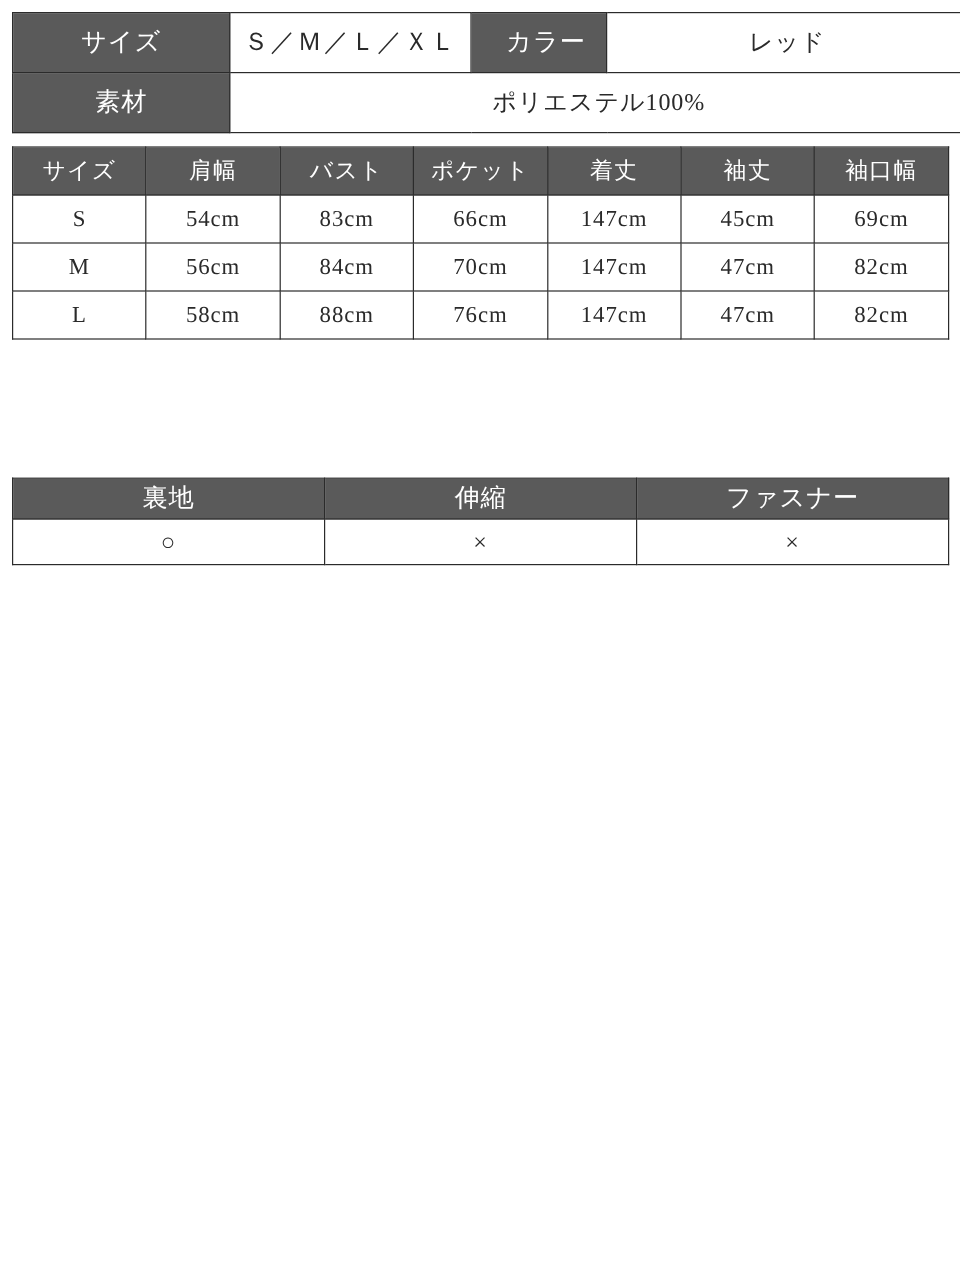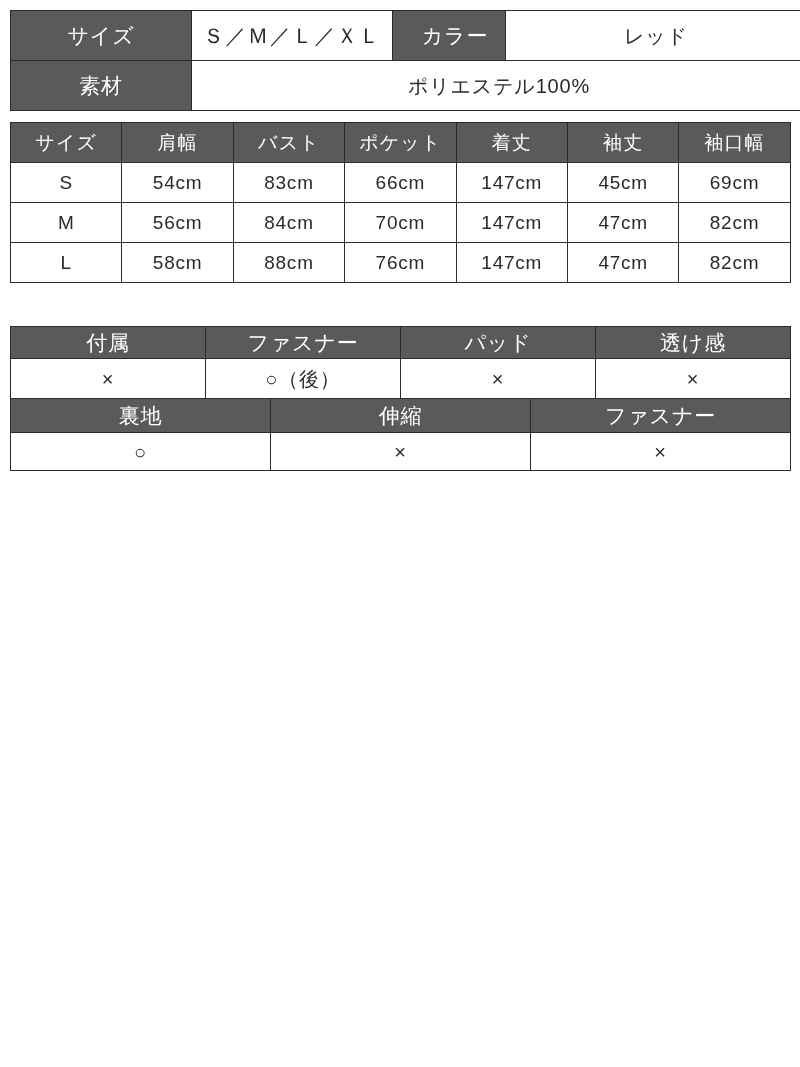--- a/index.html
+++ b/index.html
@@ -46,20 +46,21 @@
   .hdr {
     background: #5a5a5a;
     color: #ffffff;
     font-size: 21px;
     letter-spacing: 0.10em;
   }
   .val {
     background: #ffffff;
     color: #2a2a2a;
     font-size: 20px;
+    font-family: Liberation Serif, serif;
   }
 
   
   #table-basic { top: 10px; }
   #table-basic tr { height: 50px; }
   #table-basic .c-size-hdr  { width: 180px; }
   #table-basic .c-size-val  { width: 200px; }
   #table-basic .c-color-hdr { width: 100px; padding-left: 12px; }
   #table-basic .c-color-val { width: 300px; }
   #table-basic .sizes-value {
@@ -156,44 +157,20 @@
         <td class="val">58cm</td>
         <td class="val">88cm</td>
         <td class="val">76cm</td>
         <td class="val">147cm</td>
         <td class="val">47cm</td>
         <td class="val">82cm</td>
       </tr>
     </tbody>
   </table>
 
-  <table id="table-feat-a" class="spec-table">
-    <colgroup>
-        <col>
-        <col>
-        <col>
-        <col>
-      </colgroup>
-    <thead>
-      <tr>
-        <th class="hdr">付属</th>
-        <th class="hdr">ファスナー</th>
-        <th class="hdr">パッド</th>
-        <th class="hdr">透け感</th>
-      </tr>
-    </thead>
-    <tbody>
-      <tr class="data-row">
-        <td class="val mark">×</td>
-        <td class="val mark">○（後）</td>
-        <td class="val mark">×</td>
-        <td class="val mark">×</td>
-      </tr>
-    </tbody>
-  </table>
 
   <table id="table-feat-b" class="spec-table">
     <colgroup>
         <col>
         <col>
         <col>
       </colgroup>
     <thead>
       <tr>
         <th class="hdr">裏地</th>

